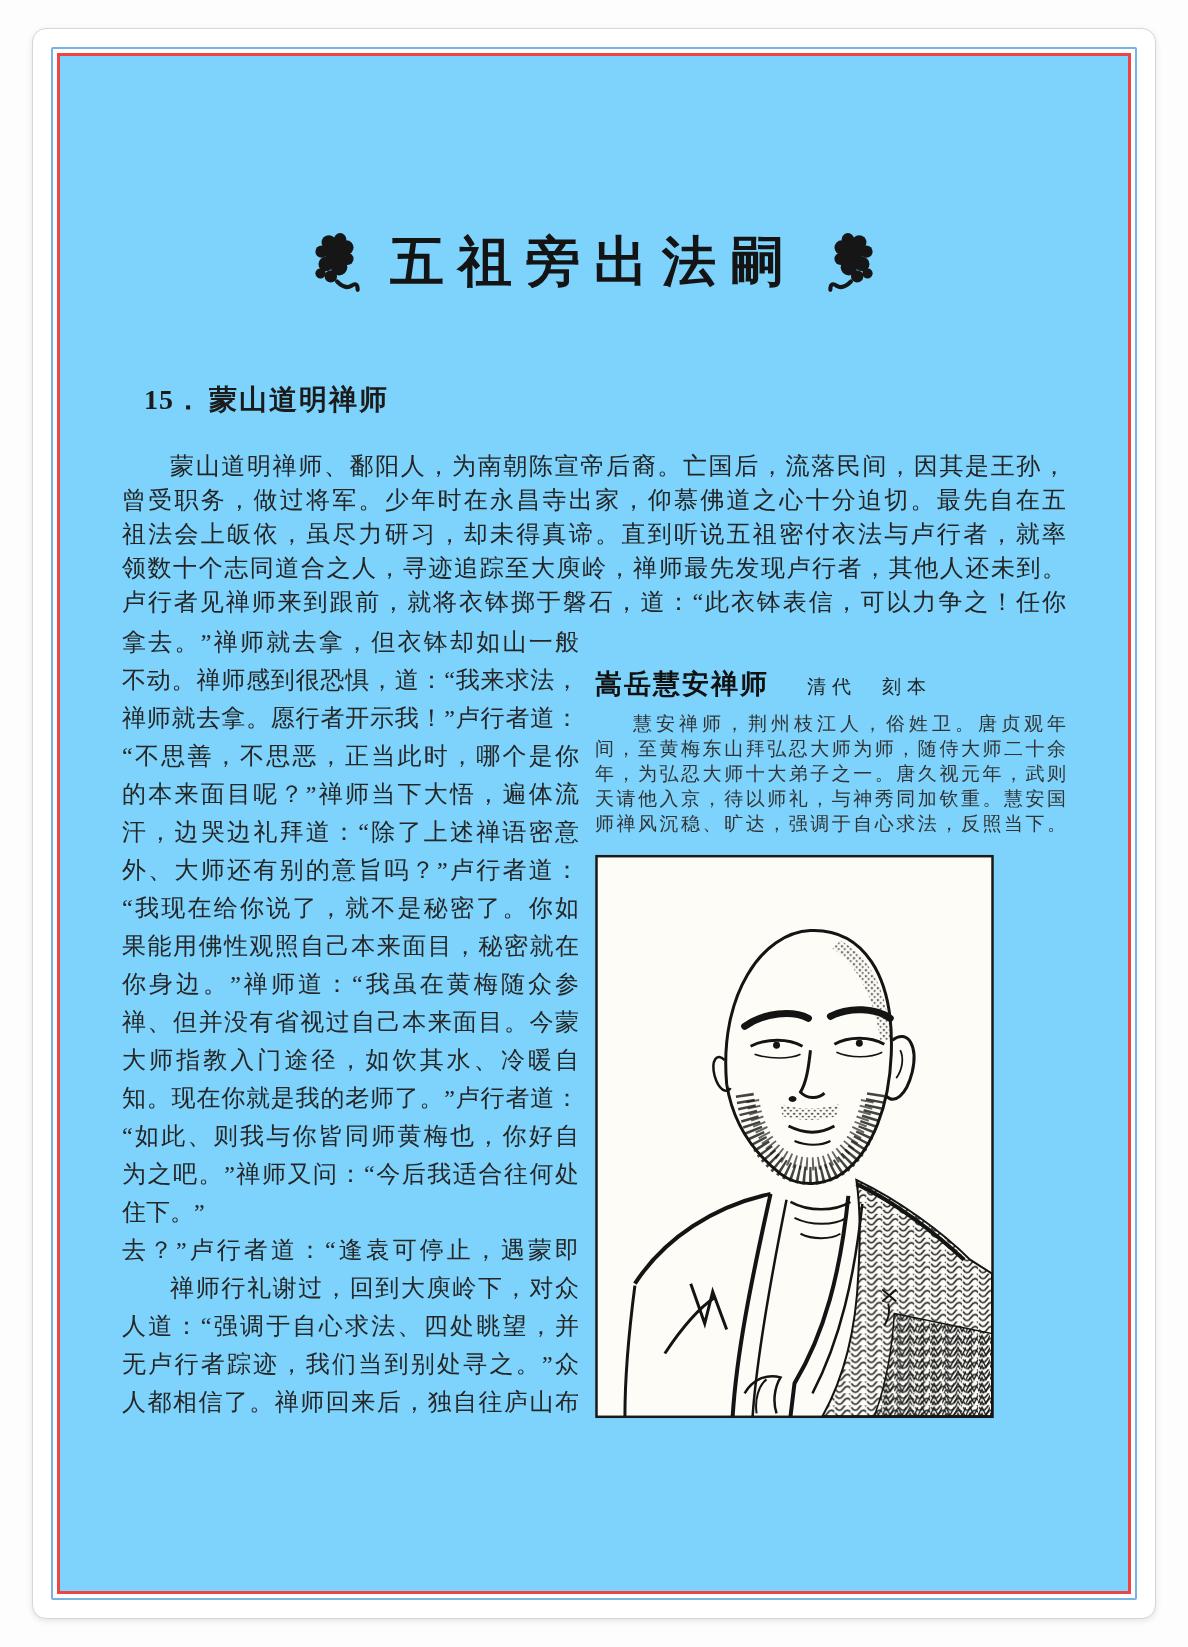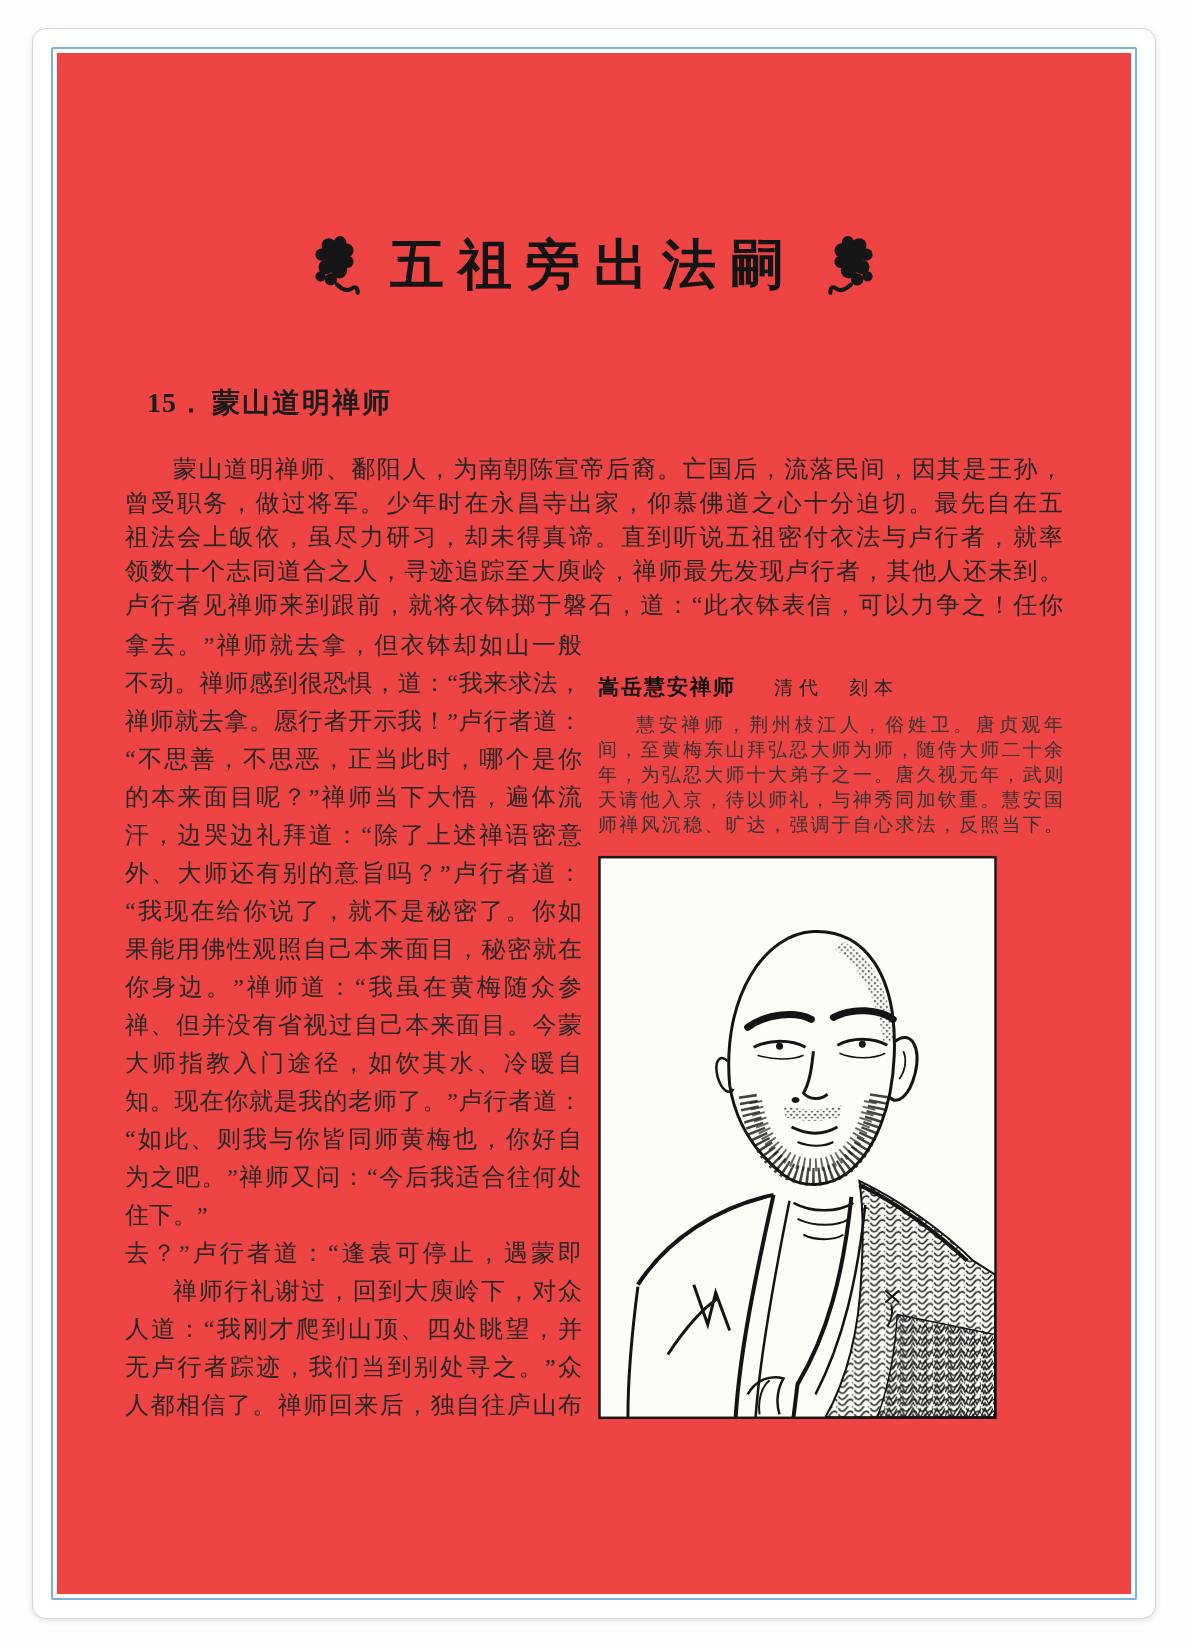--- a/index.html
+++ b/index.html
@@ -1,21 +1,21 @@
 <!DOCTYPE html>
 <html lang="zh"><head>
 <meta charset="utf-8">
 <style>
   html,body{margin:0;padding:0;background:#fdfdfd;}
   .stage{position:relative;width:1188px;height:1647px;background:#fdfdfd;overflow:hidden;
          font-family:"Liberation Serif","DejaVu Serif",serif;color:#262626;}
   .page-card{position:absolute;left:32px;top:28px;right:32px;bottom:28px;background:#ffffff;
              border:1px solid #d6d6d6;border-radius:14px;box-shadow:0 2px 6px rgba(0,0,0,.10);}
   .frame-outer{position:absolute;inset:18px;border:2px solid #79b2e4;border-radius:2px;}
-  .frame-inner{position:absolute;inset:4px;border:6px solid #ef4444;background:#ef4444;overflow:hidden;}
+  .frame-inner{position:absolute;inset:4px;border:3px solid #ef4444;background:#7dd3fc;overflow:hidden;}
   .content{position:relative;height:100%;box-sizing:border-box;padding:0 62px;}
 
   .title-row{margin-top:170px;display:flex;justify-content:center;align-items:center;gap:30px;}
   .main-title{font-size:54px;font-weight:bold;letter-spacing:14px;color:#141414;white-space:nowrap;}
   .ornament{width:48px;height:66px;flex:0 0 auto;}
   .ornament.flip{transform:scaleX(-1);}
 
   .section-heading{margin-top:82px;margin-left:22px;font-size:28px;font-weight:bold;color:#1b1b1b;letter-spacing:2px;}
   .section-heading .num{font-weight:bold;letter-spacing:1px;margin-right:6px;}
 
@@ -23,21 +23,21 @@
   .para1 .line{line-height:34px;text-align:justify;text-align-last:justify;}
 
   .columns{display:flex;margin-top:4px;}
   .col-text{width:457px;flex:0 0 auto;font-size:24px;}
   .col-text .line{line-height:38px;text-align:justify;text-align-last:justify;}
   .col-text .line.short{text-align-last:auto;}
   .indent{text-indent:2em;}
 
   .col-figure{flex:1 1 auto;padding-left:16px;box-sizing:border-box;}
   .fig-caption{margin-top:46px;line-height:30px;white-space:nowrap;}
-  .fig-caption .cap-title{font-size:21px;font-weight:bold;color:#111;letter-spacing:2px;}
+  .fig-caption .cap-title{font-size:27px;font-weight:bold;color:#111;letter-spacing:2px;}
   .fig-caption .cap-meta{font-size:19px;color:#222;margin-left:38px;letter-spacing:6px;}
   .fig-desc{margin-top:8px;font-size:19px;color:#333;}
   .fig-desc .line{line-height:25px;text-align:justify;text-align-last:justify;}
   .portrait-box{margin-top:18px;width:399px;height:565px;}
   .portrait-box svg{display:block;}
 </style>
 </head>
 <body>
 
 <div class="stage">
@@ -106,21 +106,21 @@
               <div class="line">果能用佛性观照自己本来面目，秘密就在</div>
               <div class="line">你身边。”禅师道：“我虽在黄梅随众参</div>
               <div class="line">禅、但并没有省视过自己本来面目。今蒙</div>
               <div class="line">大师指教入门途径，如饮其水、冷暖自</div>
               <div class="line">知。现在你就是我的老师了。”卢行者道：</div>
               <div class="line">“如此、则我与你皆同师黄梅也，你好自</div>
               <div class="line">为之吧。”禅师又问：“今后我适合往何处</div>
               <div class="line short">住下。”</div>
               <div class="line">去？”卢行者道：“逢袁可停止，遇蒙即</div>
               <div class="line indent">禅师行礼谢过，回到大庾岭下，对众</div>
-              <div class="line">人道：“我刚才爬到山顶、四处眺望，并</div>
+              <div class="line">人道：“强调于自心求法、四处眺望，并</div>
               <div class="line">无卢行者踪迹，我们当到别处寻之。”众</div>
               <div class="line">人都相信了。禅师回来后，独自往庐山布</div>
             </div>
 
             <div class="col-figure">
               <div class="fig-caption">
                 <span class="cap-title">嵩岳慧安禅师</span><span class="cap-meta">清代　刻本</span>
               </div>
               <div class="fig-desc">
                 <div class="line indent">慧安禅师，荆州枝江人，俗姓卫。唐贞观年</div>

